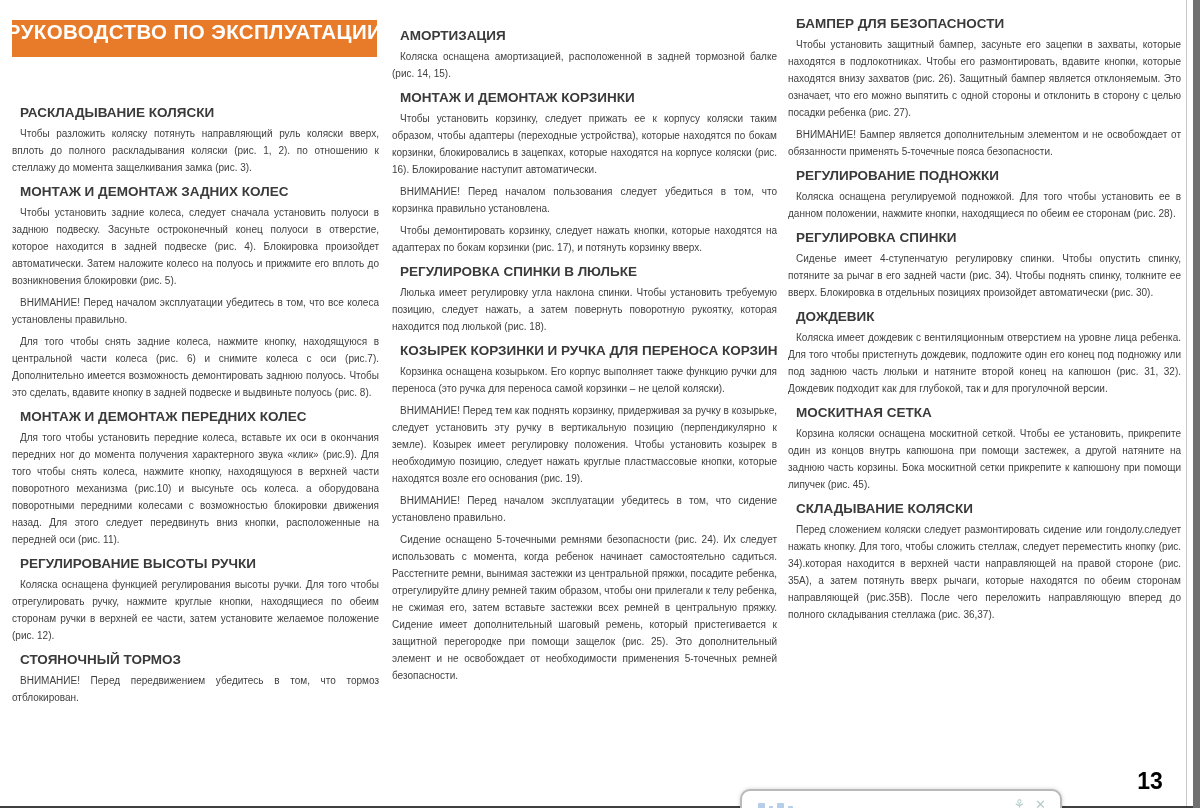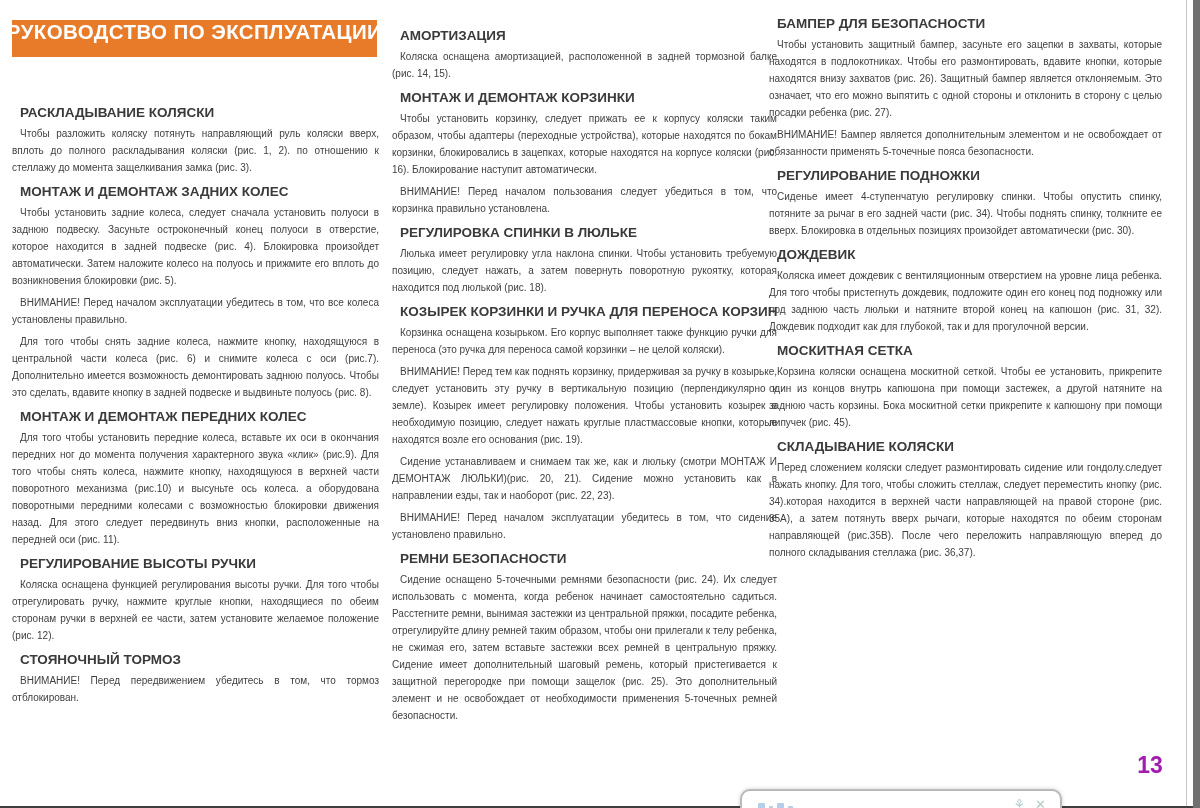--- a/index.html
+++ b/index.html
@@ -29,21 +29,21 @@
   }
 
   
   .col {
     position: absolute;
     overflow: hidden;
     color: #3f3f3f;
   }
   .col-1 { left: 12px;  top: 62px; width: 367px; height: 740px; margin-top: 35px; }
   .col-2 { left: 392px; top: 20px;  width: 385px; height: 800px; }
-  .col-3 { left: 769px; top: 8px;  width: 393px; height: 800px; }
+  .col-3 { left: 788px; top: 8px;  width: 393px; height: 800px; }
 
   .sec-heading {
     font-weight: bold;
     font-size: 13.5px;
     line-height: 17px;
     color: #3a3a3a;
     padding-left: 8px;
     margin: 7px 0 4px 0;
     white-space: nowrap;
   }
@@ -51,26 +51,26 @@
     font-size: 10px;
     line-height: 17px;
     text-align: justify;
     text-indent: 8px;
     margin-bottom: 5px;
   }
 
   
   .page-number {
     position: absolute;
-    left: 1128px; top: 752px;
+    left: 1128px; top: 768px;
     width: 44px;
     text-align: center;
     font-size: 23px;
     font-weight: bold;
-    color: #a21caf;
+    color: #000000;
   }
 
   
   .page-border-line {
     position: absolute;
     left: 1186px; top: 0;
     width: 1px; height: 808px;
     background: #c9c9c9;
   }
   .right-strip {
@@ -142,35 +142,36 @@
     <div class="para">Коляска оснащена функцией регулирования высоты ручки. Для того чтобы отрегулировать ручку, нажмите круглые кнопки, находящиеся по обеим сторонам ручки в верхней ее части, затем установите желаемое положение (рис. 12).</div>
     <div class="sec-heading">СТОЯНОЧНЫЙ ТОРМОЗ</div>
     <div class="para">ВНИМАНИЕ! Перед передвижением убедитесь в том, что тормоз отблокирован.</div>
   </div>
 <div class="col col-2">
     <div class="sec-heading">АМОРТИЗАЦИЯ</div>
     <div class="para">Коляска оснащена амортизацией, расположенной в задней тормозной балке (рис. 14, 15).</div>
     <div class="sec-heading">МОНТАЖ И ДЕМОНТАЖ КОРЗИНКИ</div>
     <div class="para">Чтобы установить корзинку, следует прижать ее к корпусу коляски таким образом, чтобы адаптеры (переходные устройства), которые находятся по бокам корзинки, блокировались в зацепках, которые находятся на корпусе коляски (рис. 16). Блокирование наступит автоматически.</div>
     <div class="para">ВНИМАНИЕ! Перед началом пользования следует убедиться в том, что корзинка правильно установлена.</div>
+    <div class="para">Чтобы демонтировать корзинку, следует нажать кнопки, которые находятся на адаптерах по бокам корзинки (рис. 17), и потянуть корзинку вверх.</div>
     <div class="sec-heading">РЕГУЛИРОВКА СПИНКИ В ЛЮЛЬКЕ</div>
     <div class="para">Люлька имеет регулировку угла наклона спинки. Чтобы установить требуемую позицию, следует нажать, а затем повернуть поворотную рукоятку, которая находится под люлькой (рис. 18).</div>
     <div class="sec-heading">КОЗЫРЕК КОРЗИНКИ И РУЧКА ДЛЯ ПЕРЕНОСА КОРЗИНКИ</div>
     <div class="para">Корзинка оснащена козырьком. Его корпус выполняет также функцию ручки для переноса (это ручка для переноса самой корзинки – не целой коляски).</div>
     <div class="para">ВНИМАНИЕ! Перед тем как поднять корзинку, придерживая за ручку в козырьке, следует установить эту ручку в вертикальную позицию (перпендикулярно к земле). Козырек имеет регулировку положения. Чтобы установить козырек в необходимую позицию, следует нажать круглые пластмассовые кнопки, которые находятся возле его основания (рис. 19).</div>
-    <div class="para">Сидение устанавливаем и снимаем так же, как и люльку (смотри МОНТАЖ И ДЕМОНТАЖ ЛЮЛЬКИ)(рис. 20, 21). Сидение можно установить как в направлении езды, так и наоборот (рис. 22, 23).</div>
     <div class="para">ВНИМАНИЕ! Перед началом эксплуатации убедитесь в том, что сидение установлено правильно.</div>
-    <div class="sec-heading">РЕМНИ БЕЗОПАСНОСТИ</div>
     <div class="para">Сидение оснащено 5-точечными ремнями безопасности (рис. 24). Их следует использовать с момента, когда ребенок начинает самостоятельно садиться. Расстегните ремни, вынимая застежки из центральной пряжки, посадите ребенка, отрегулируйте длину ремней таким образом, чтобы они прилегали к телу ребенка, не сжимая его, затем вставьте застежки всех ремней в центральную пряжку. Сидение имеет дополнительный шаговый ремень, который пристегивается к защитной перегородке при помощи защелок (рис. 25). Это дополнительный элемент и не освобождает от необходимости применения 5-точечных ремней безопасности.</div>
   </div>
 <div class="col col-3">
     <div class="sec-heading">БАМПЕР ДЛЯ БЕЗОПАСНОСТИ</div>
     <div class="para">Чтобы установить защитный бампер, засуньте его зацепки в захваты, которые находятся в подлокотниках. Чтобы его размонтировать, вдавите кнопки, которые находятся внизу захватов (рис. 26). Защитный бампер является отклоняемым. Это означает, что его можно выпятить с одной стороны и отклонить в сторону с целью посадки ребенка (рис. 27).</div>
     <div class="para">ВНИМАНИЕ! Бампер является дополнительным элементом и не освобождает от обязанности применять 5-точечные пояса безопасности.</div>
     <div class="sec-heading">РЕГУЛИРОВАНИЕ ПОДНОЖКИ</div>
+    <div class="para">Коляска оснащена регулируемой подножкой. Для того чтобы установить ее в данном положении, нажмите кнопки, находящиеся по обеим ее сторонам (рис. 28).</div>
+    <div class="sec-heading">РЕГУЛИРОВКА СПИНКИ</div>
     <div class="para">Сиденье имеет 4-ступенчатую регулировку спинки. Чтобы опустить спинку, потяните за рычаг в его задней части (рис. 34). Чтобы поднять спинку, толкните ее вверх. Блокировка в отдельных позициях произойдет автоматически (рис. 30).</div>
     <div class="sec-heading">ДОЖДЕВИК</div>
     <div class="para">Коляска имеет дождевик с вентиляционным отверстием на уровне лица ребенка. Для того чтобы пристегнуть дождевик, подложите один его конец под подножку или под заднюю часть люльки и натяните второй конец на капюшон (рис. 31, 32). Дождевик подходит как для глубокой, так и для прогулочной версии.</div>
     <div class="sec-heading">МОСКИТНАЯ СЕТКА</div>
     <div class="para">Корзина коляски оснащена москитной сеткой. Чтобы ее установить, прикрепите один из концов внутрь капюшона при помощи застежек, а другой натяните на заднюю часть корзины. Бока москитной сетки прикрепите к капюшону при помощи липучек (рис. 45).</div>
     <div class="sec-heading">СКЛАДЫВАНИЕ КОЛЯСКИ</div>
     <div class="para">Перед сложением коляски следует размонтировать сидение или гондолу.следует нажать кнопку. Для того, чтобы сложить стеллаж, следует переместить кнопку (рис. 34).которая  находится в верхней части направляющей на правой стороне (рис. 35А), а затем потянуть вверх рычаги, которые находятся по обеим сторонам направляющей (рис.35В). После чего переложить направляющую вперед до полного складывания стеллажа (рис. 36,37).</div>
   </div>
 
 <div class="page-number">13</div>

